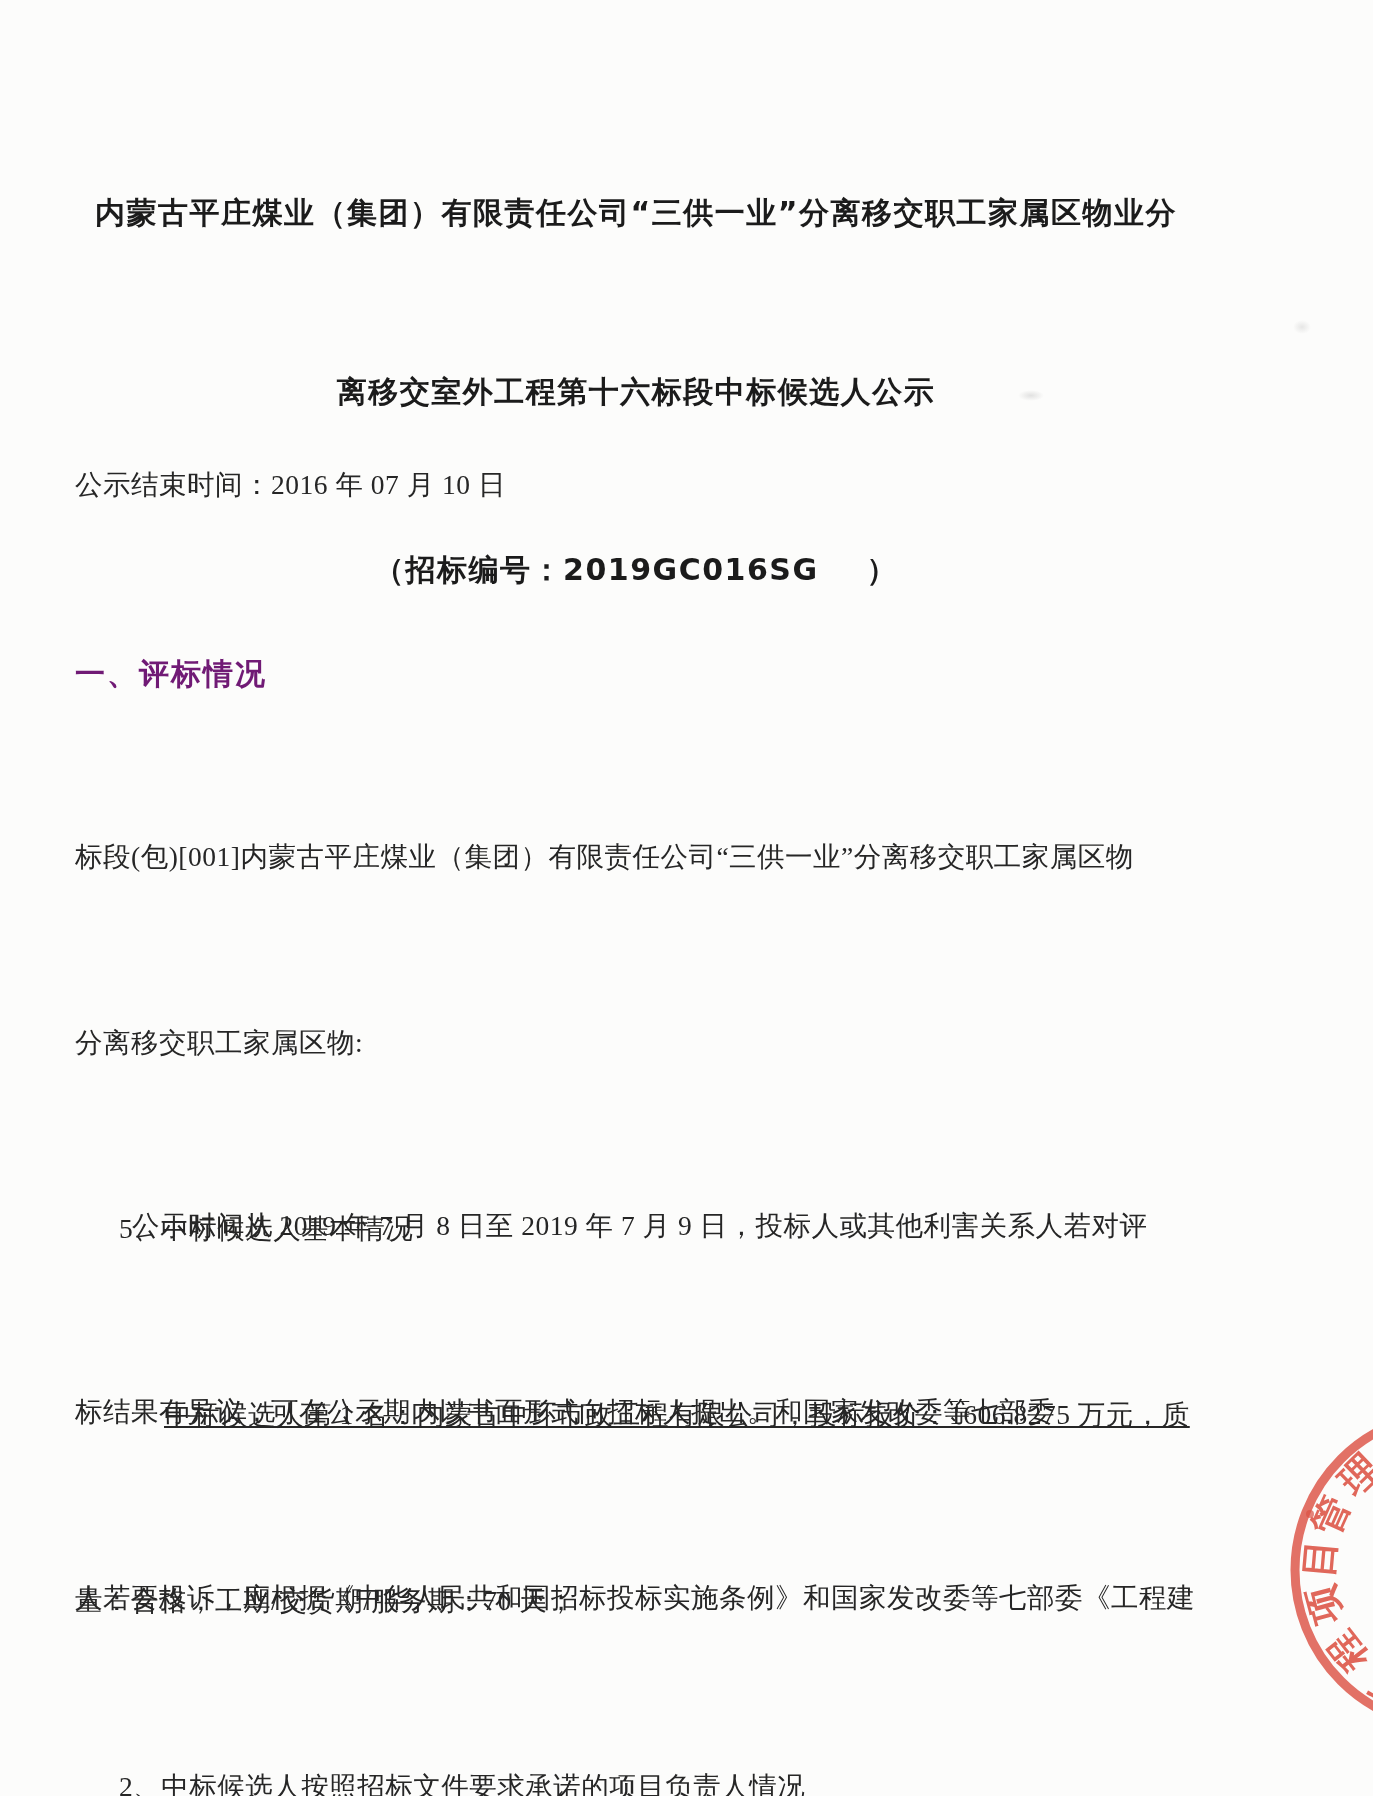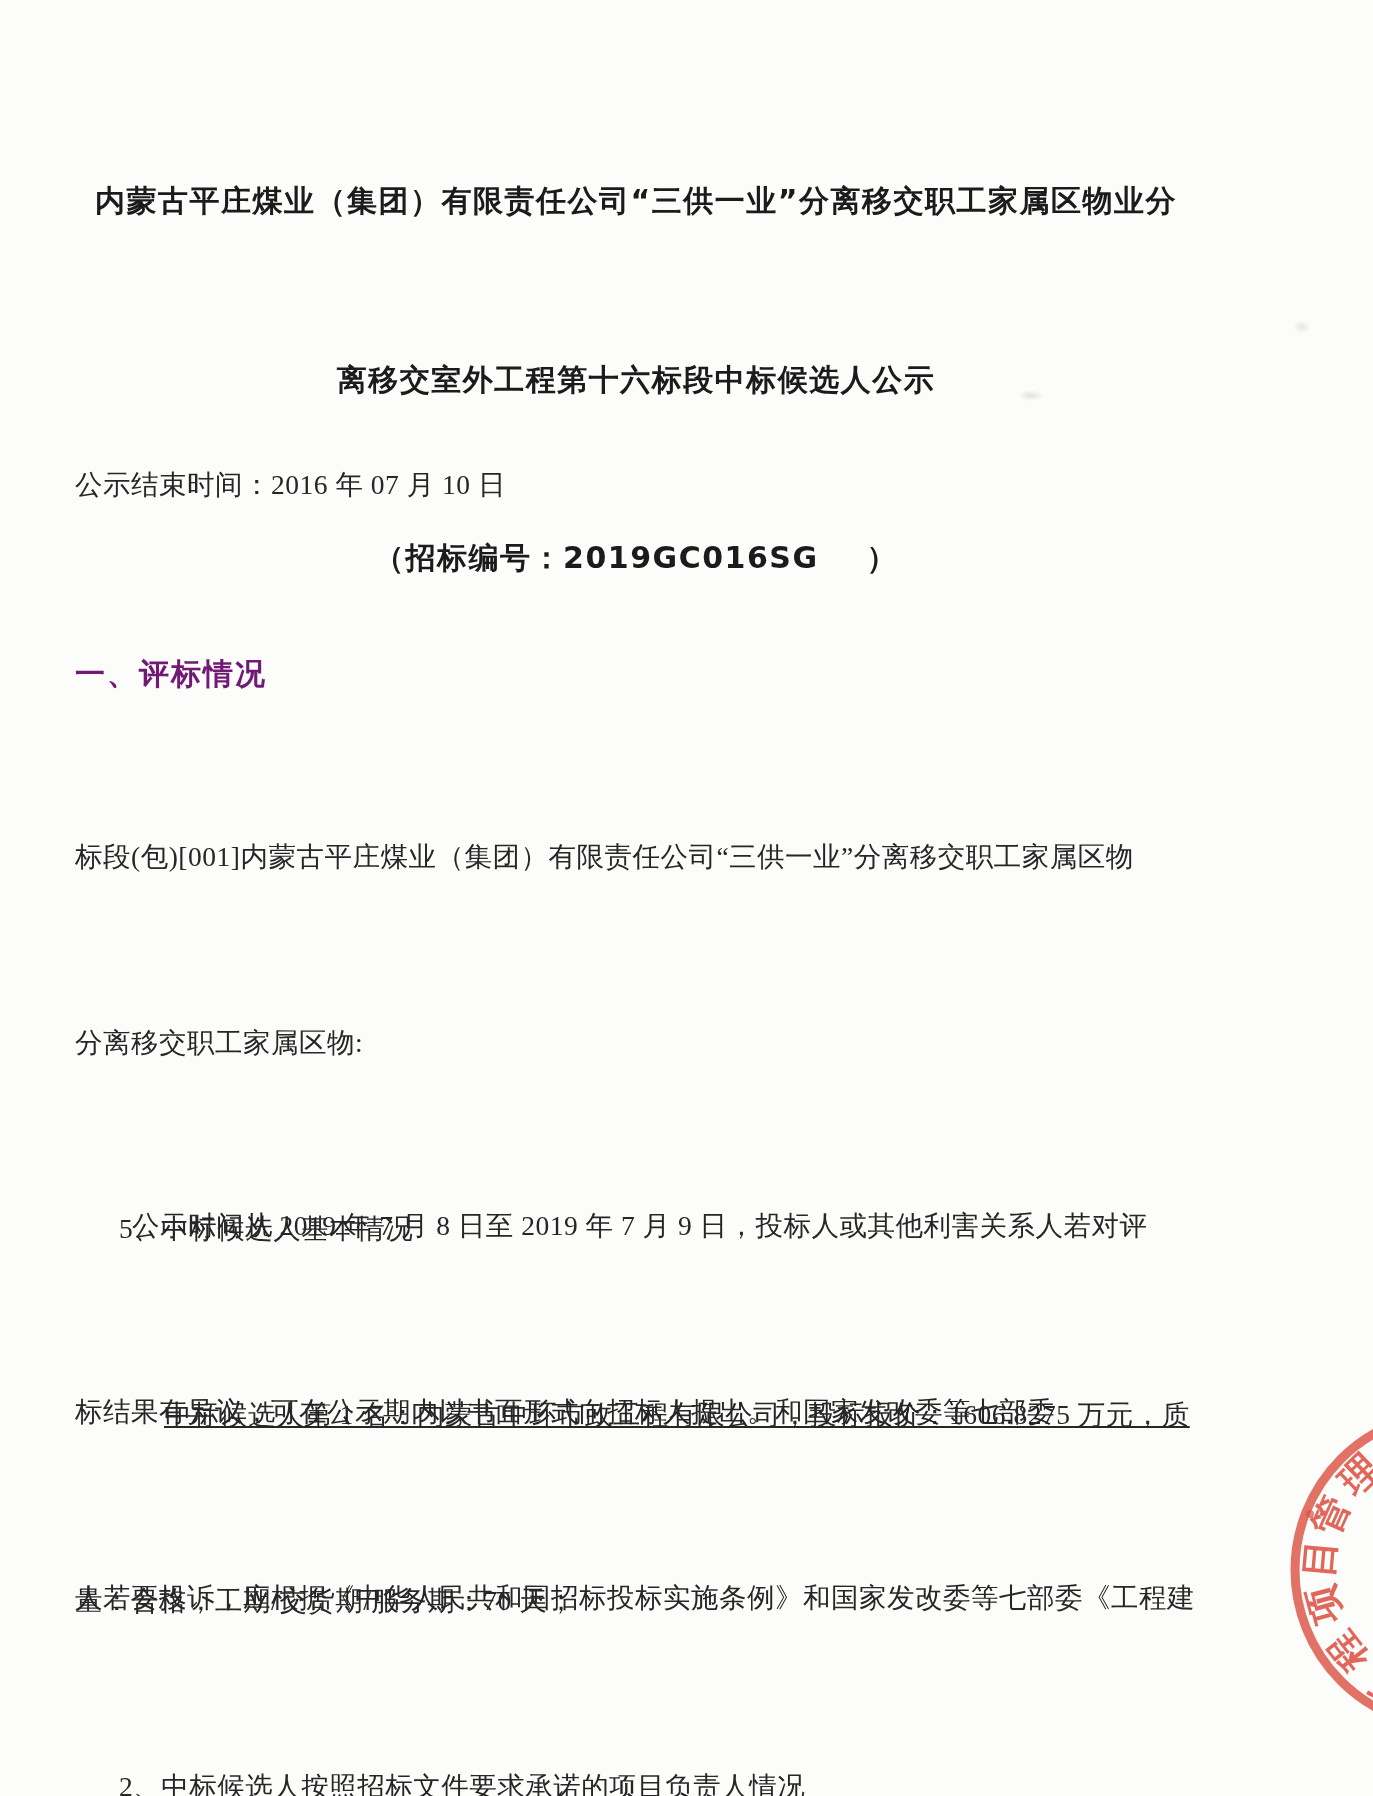--- a/index.html
+++ b/index.html
@@ -5,21 +5,21 @@
   html,body{margin:0;padding:0;background:#ffffff;}
   .page{
     position:relative;
     width:1373px;height:1796px;
     background:#fcfcfb;
     overflow:hidden;
     font-family:"Liberation Serif","DejaVu Serif",serif;
     color:#262626;
   }
   .title{
-    position:absolute;top:52px;left:0;width:1272px;
+    position:absolute;top:64px;left:0;width:1272px;
     text-align:center;
     font-family:"DejaVu Sans","Liberation Sans",sans-serif;
     font-weight:700;
     font-size:30px;
     line-height:59.5px;
     letter-spacing:1.5px;
     color:#1b1b1b;
     white-space:pre;
   }
   .sec{

